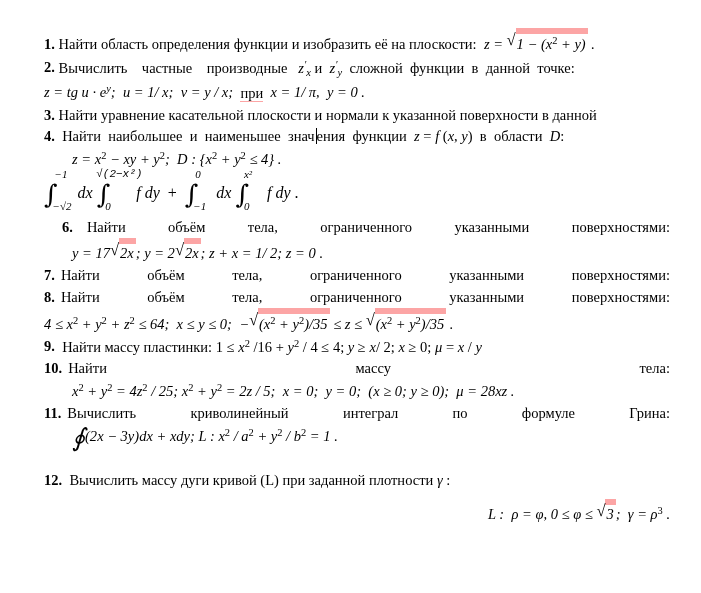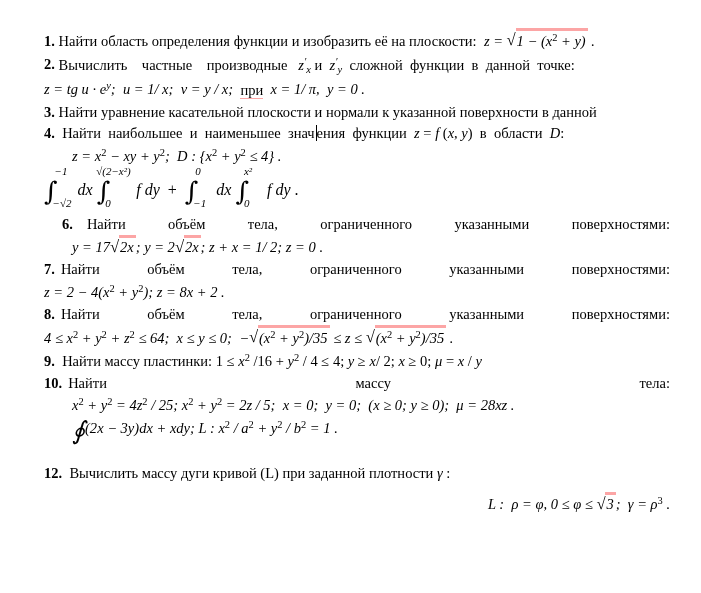--- a/index.html
+++ b/index.html
@@ -78,21 +78,21 @@
     white-space: nowrap;
   }
   .rad > .sign {
     position: absolute;
     left: 0;
     top: -0.06em;
     font-size: 1.15em;
     font-style: normal;
   }
   .rad > .bar {
-    border-top: 3px solid #fca5a5;
+    border-top: 6px solid #fca5a5;
     padding: 0 2px 0 1px;
     display: inline-block;
     line-height: 1.25;
   }
   
   .intexpr {
     display: inline-block;
     vertical-align: middle;
     white-space: nowrap;
   }
@@ -182,21 +182,21 @@
     </div>
     <div class="mathline indent">
       <i>z</i> = <i>x</i><span class="supn">2</span> − <i>xy</i> + <i>y</i><span class="supn">2</span>;&nbsp; <i>D</i> : {<i>x</i><span class="supn">2</span> + <i>y</i><span class="supn">2</span> ≤ 4} .
     </div>
 
     <div class="t5row">
       <div class="intexpr">
         <span class="intsym">∫</span><span class="lim"><span class="top">−1</span><span class="bot">−√2</span></span>
         <span style="display:inline-block;width:12px;"></span>
         <i>dx</i>
-        <span class="intsym">∫</span><span class="lim"><span class="top" style="left:-14px;">√(2−x²)</span><span class="bot">0</span></span>
+        <span class="intsym">∫</span><span class="lim"><span class="top" style="left:-14px;font-family:Liberation Mono, monospace;">√(2−x²)</span><span class="bot">0</span></span>
         <span style="display:inline-block;width:18px;"></span>
         <i>f dy</i>
         <span style="font-style:normal;">&nbsp;+&nbsp;</span>
         <span class="intsym">∫</span><span class="lim"><span class="top">0</span><span class="bot">−1</span></span>
         <span style="display:inline-block;width:10px;"></span>
         <i>dx</i>
         <span class="intsym">∫</span><span class="lim"><span class="top" style="left:-5px;">x²</span><span class="bot">0</span></span>
         <span style="display:inline-block;width:10px;"></span>
         <i>f dy</i><span style="font-style:normal;">&nbsp;.</span>
       </div>
@@ -221,23 +221,20 @@
       <span class="num">7.</span>
       <span style="flex:1; display:flex; justify-content:space-between; padding-left:6px;">
         <span>Найти</span>
           <span>объём</span>
           <span>тела,</span>
           <span>ограниченного</span>
           <span>указанными</span>
           <span>поверхностями:</span>
       </span>
     </div>
-    <div class="mathline">
-      <i>z</i> = 2 − 4(<i>x</i><span class="supn">2</span> + <i>y</i><span class="supn">2</span>); <i>z</i> = 8<i>x</i> + 2 .
-    </div>
 
     <div class="task" style="display:flex;">
       <span class="num">8.</span>
       <span style="flex:1; display:flex; justify-content:space-between; padding-left:6px;">
         <span>Найти</span>
           <span>объём</span>
           <span>тела,</span>
           <span>ограниченного</span>
           <span>указанными</span>
           <span>поверхностями:</span>
@@ -257,20 +254,31 @@
       <span style="flex:1; display:flex; justify-content:space-between; padding-left:6px;">
         <span>Найти</span>
           <span>массу</span>
           <span>тела:</span>
       </span>
     </div>
     <div class="mathline indent">
       <i>x</i><span class="supn">2</span> + <i>y</i><span class="supn">2</span> = 4<i>z</i><span class="supn">2</span> / 25; <i>x</i><span class="supn">2</span> + <i>y</i><span class="supn">2</span> = 2<i>z</i> / 5;&nbsp; <i>x</i> = 0;&nbsp; <i>y</i> = 0;&nbsp; (<i>x</i> ≥ 0; <i>y</i> ≥ 0);&nbsp; <i>μ</i> = 28<i>xz</i> .
     </div>
 
+    <div class="task" style="display:flex;">
+      <span class="num">11.</span>
+      <span style="flex:1; display:flex; justify-content:space-between; padding-left:6px;">
+        <span>Вычислить</span>
+          <span>криволинейный</span>
+          <span>интеграл</span>
+          <span>по</span>
+          <span>формуле</span>
+          <span>Грина:</span>
+      </span>
+    </div>
     <div class="mathline indent">
       <span class="ointsym">∮</span>(2<i>x</i> − 3<i>y</i>)<i>dx</i> + <i>xdy</i>; <i>L</i> : <i>x</i><span class="supn">2</span> / <i>a</i><span class="supn">2</span> + <i>y</i><span class="supn">2</span> / <i>b</i><span class="supn">2</span> = 1 .
     </div>
 
     <div class="line-gap"></div>
 
     <div class="task" style="margin-top:14px;">
       <span class="num">12.</span>
       <span>&nbsp;Вычислить массу дуги кривой (L) при заданной плотности <i>γ</i> :</span>
     </div>

